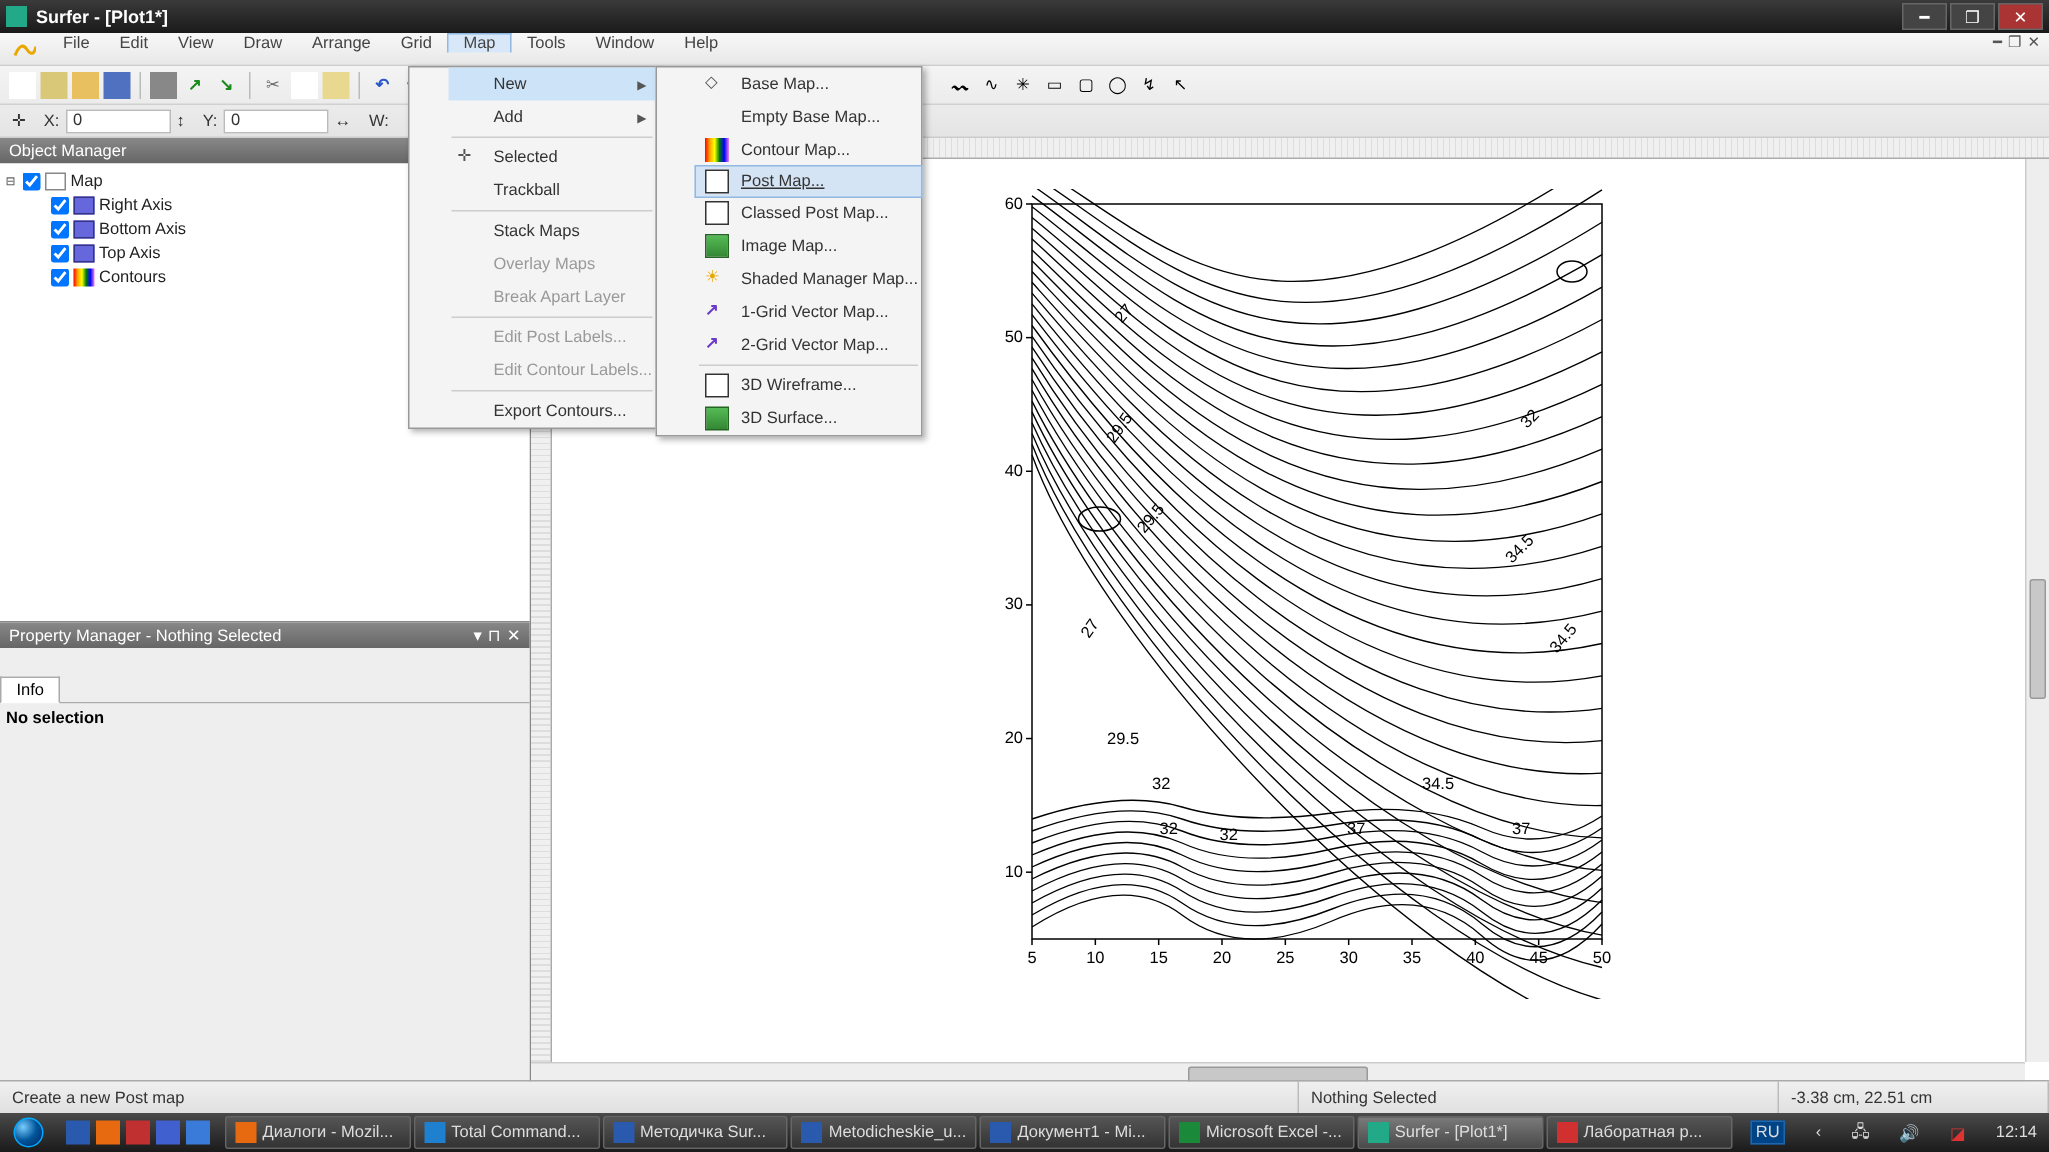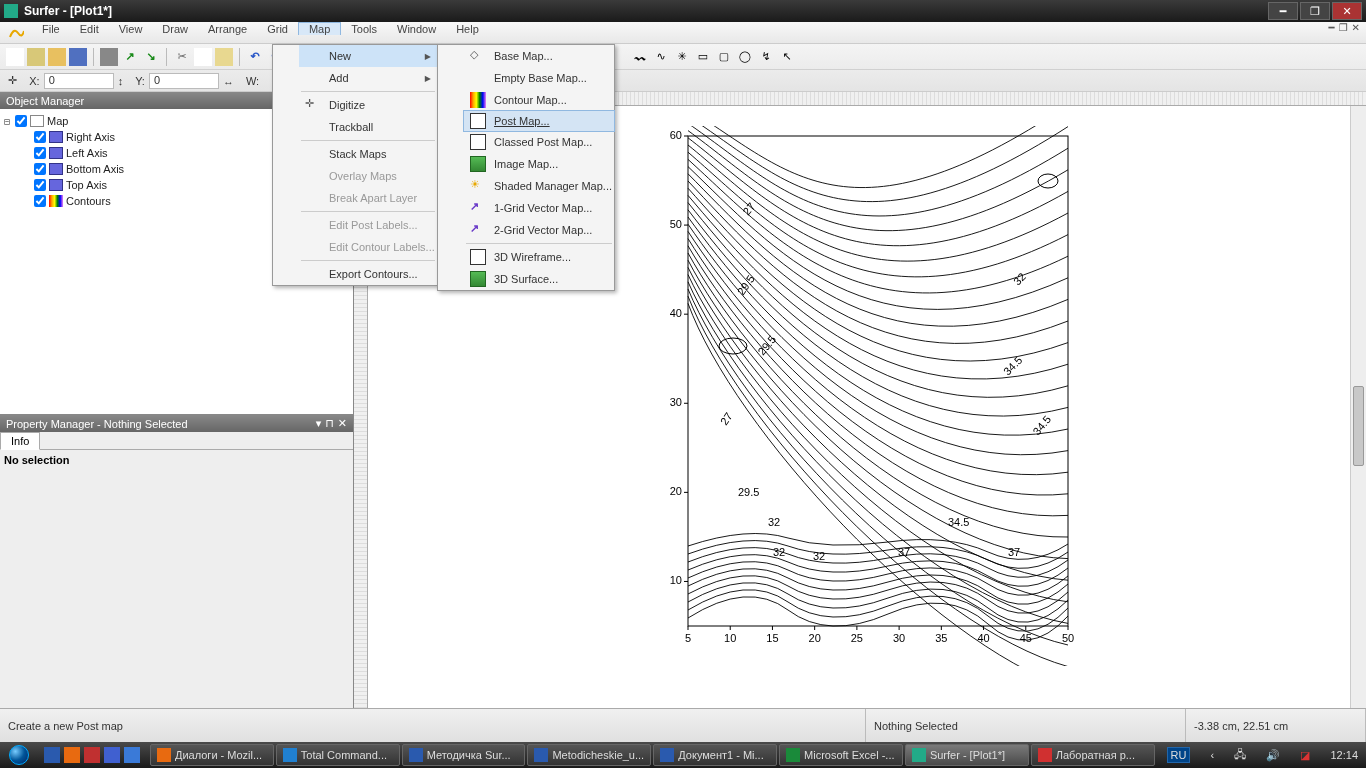--- a/index.html
+++ b/index.html
@@ -51,41 +51,41 @@
 .objmgr { flex: 1; background: #fff; overflow: auto; }
 .tree { padding: 4px 2px; }
 .tree .node { display: flex; align-items: center; height: 16px; gap: 3px; font-size: 11px; color: #222;}
 .tree .exp { width: 10px; text-align: center; font-family: monospace; color: #666; font-size: 10px;}
 .tree .cb { width: 12px; height: 12px; }
 .tree .nico { width: 14px; height: 12px; }
 .tree .ind2 { padding-left: 32px; }
 
 .propmgr { height: 310px; border-top: 1px solid #888; display:flex; flex-direction:column;}
 .proptabs { background: #eee; display: flex; border-bottom: 1px solid #aaa; }
-.proptabs .tab { background: #fff; border: 1px solid #aaa; border-bottom: 1px solid #fff; padding: 2px 10px; margin-bottom: -1px; }
+.proptabs .tab { background: #fff; border: 1px solid #aaa; border-bottom: 1px solid #fff; padding: 2px 10px; margin-bottom: -1px; margin-top: 19px; }
 .propbody { flex: 1; background: #eee; padding: 4px; color: #000; font-weight: bold; }
 
 
 .canvas { flex: 1; position: relative; background: #fff; display: flex; flex-direction: column; }
 .htoolbar { height: 14px; background: repeating-linear-gradient(90deg,#ddd,#ddd 1px,#f0f0f0 1px,#f0f0f0 4px); border-bottom: 1px solid #aaa; position: relative;}
 .canvasbody { flex: 1; display: flex; position: relative; overflow: hidden;}
 .vtoolbar { width: 14px; background: repeating-linear-gradient(0deg,#ddd,#ddd 1px,#f0f0f0 1px,#f0f0f0 4px); border-right: 1px solid #aaa;}
 .plotarea { flex: 1; position: relative; background: #fff;}
 .vscroll { width: 16px; background: #eee; border-left: 1px solid #ccc; position: relative;}
 .vscroll .thumb { position: absolute; left: 2px; right: 2px; top: 280px; height: 80px; background: #c8c8c8; border: 1px solid #999; border-radius: 2px;}
 .hscroll { height: 16px; background: #eee; border-top: 1px solid #ccc; display: flex; align-items: center; justify-content: center; margin-right:16px;}
 .hscroll .thumb { width: 120px; height: 12px; background: #c8c8c8; border: 1px solid #999; border-radius: 2px;}
 
 .plot { position: absolute; left: 300px; top: 20px; width: 420px; height: 540px; }
 .plot svg { width: 100%; height: 100%; }
 
 .docnav { position: absolute; top: 0; right: 0; background: linear-gradient(#f0f0f0,#ddd); border-left: 1px solid #aaa; border-bottom: 1px solid #aaa; padding: 1px 4px; display: flex; gap: 4px; font-size: 10px; color:#555;}
 
 
-.statusbar { position: absolute; left: 0; right: 0; bottom: 26px; height: 34px; background: linear-gradient(#f0f0f0,#e0e0e0); border-top: 1px solid #aaa; display: flex; align-items: center; font-size: 11px; color: #333; }
+.statusbar { position: absolute; left: 0; right: 0; bottom: 26px; height: 22px; background: linear-gradient(#f0f0f0,#e0e0e0); border-top: 1px solid #aaa; display: flex; align-items: center; font-size: 11px; color: #333; }
 .statusbar .cell { padding: 0 8px; border-right: 1px solid #bbb; height: 100%; display: flex; align-items: center; }
 .statusbar .stretch { flex: 1; }
 
 
 .taskbar { position: absolute; left: 0; right: 0; bottom: 0; height: 26px; background: linear-gradient(#4a4a4a,#1a1a1a); display: flex; align-items: center; }
 .taskbar .start { width: 38px; height: 26px; display: flex; align-items: center; justify-content: center; }
 .taskbar .orb { width: 20px; height: 20px; border-radius: 50%; background: radial-gradient(circle at 30% 30%, #7cf, #059, #026); border: 1px solid #0af; }
 .taskbar .ql { display: flex; gap: 4px; padding: 0 6px; }
 .taskbar .ql .qi { width: 16px; height: 16px; }
 .taskbar .tasks { display: flex; gap: 2px; flex: 1; overflow: hidden; padding: 0 4px;}
@@ -183,21 +183,21 @@
 <div id="mapmenu" class="dropmenu">
     <div class="mi expand hl">
       <span>New</span>
     </div>
     <div class="mi expand">
       <span>Add</span>
     </div>
     <hr>
     <div class="mi">
       <span class="mico" style="color: rgb(85, 85, 85);">✛</span>
-      <span>Digitize</span>
+      <span>Selected</span>
     </div>
     <div class="mi">
       <span>Trackball</span>
     </div>
     <hr>
     <div class="mi">
       <span>Stack Maps</span>
     </div>
     <div class="mi disabled">
       <span>Overlay Maps</span>
@@ -279,25 +279,20 @@
           <div class="node">
             <span class="exp">⊟</span>
             <input type="checkbox" class="cb" checked="" style="">
             <span class="nico" style="background:#fff;border:1px solid #888"></span>
             <span>Map</span>
           </div>
           <div class="node ind2">
             <input type="checkbox" class="cb" checked="" style="">
             <span class="nico " style="background:#66d;border:1px solid #338"></span>
             <span>Right Axis</span>
-          </div>
-          <div class="node ind2">
-            <input type="checkbox" class="cb" checked="" style="">
-            <span class="nico " style="background:#66d;border:1px solid #338"></span>
-            <span>Left Axis</span>
           </div>
           <div class="node ind2">
             <input type="checkbox" class="cb" checked="" style="">
             <span class="nico " style="background:#66d;border:1px solid #338"></span>
             <span>Bottom Axis</span>
           </div>
           <div class="node ind2">
             <input type="checkbox" class="cb" checked="" style="">
             <span class="nico " style="background:#66d;border:1px solid #338"></span>
             <span>Top Axis</span>

